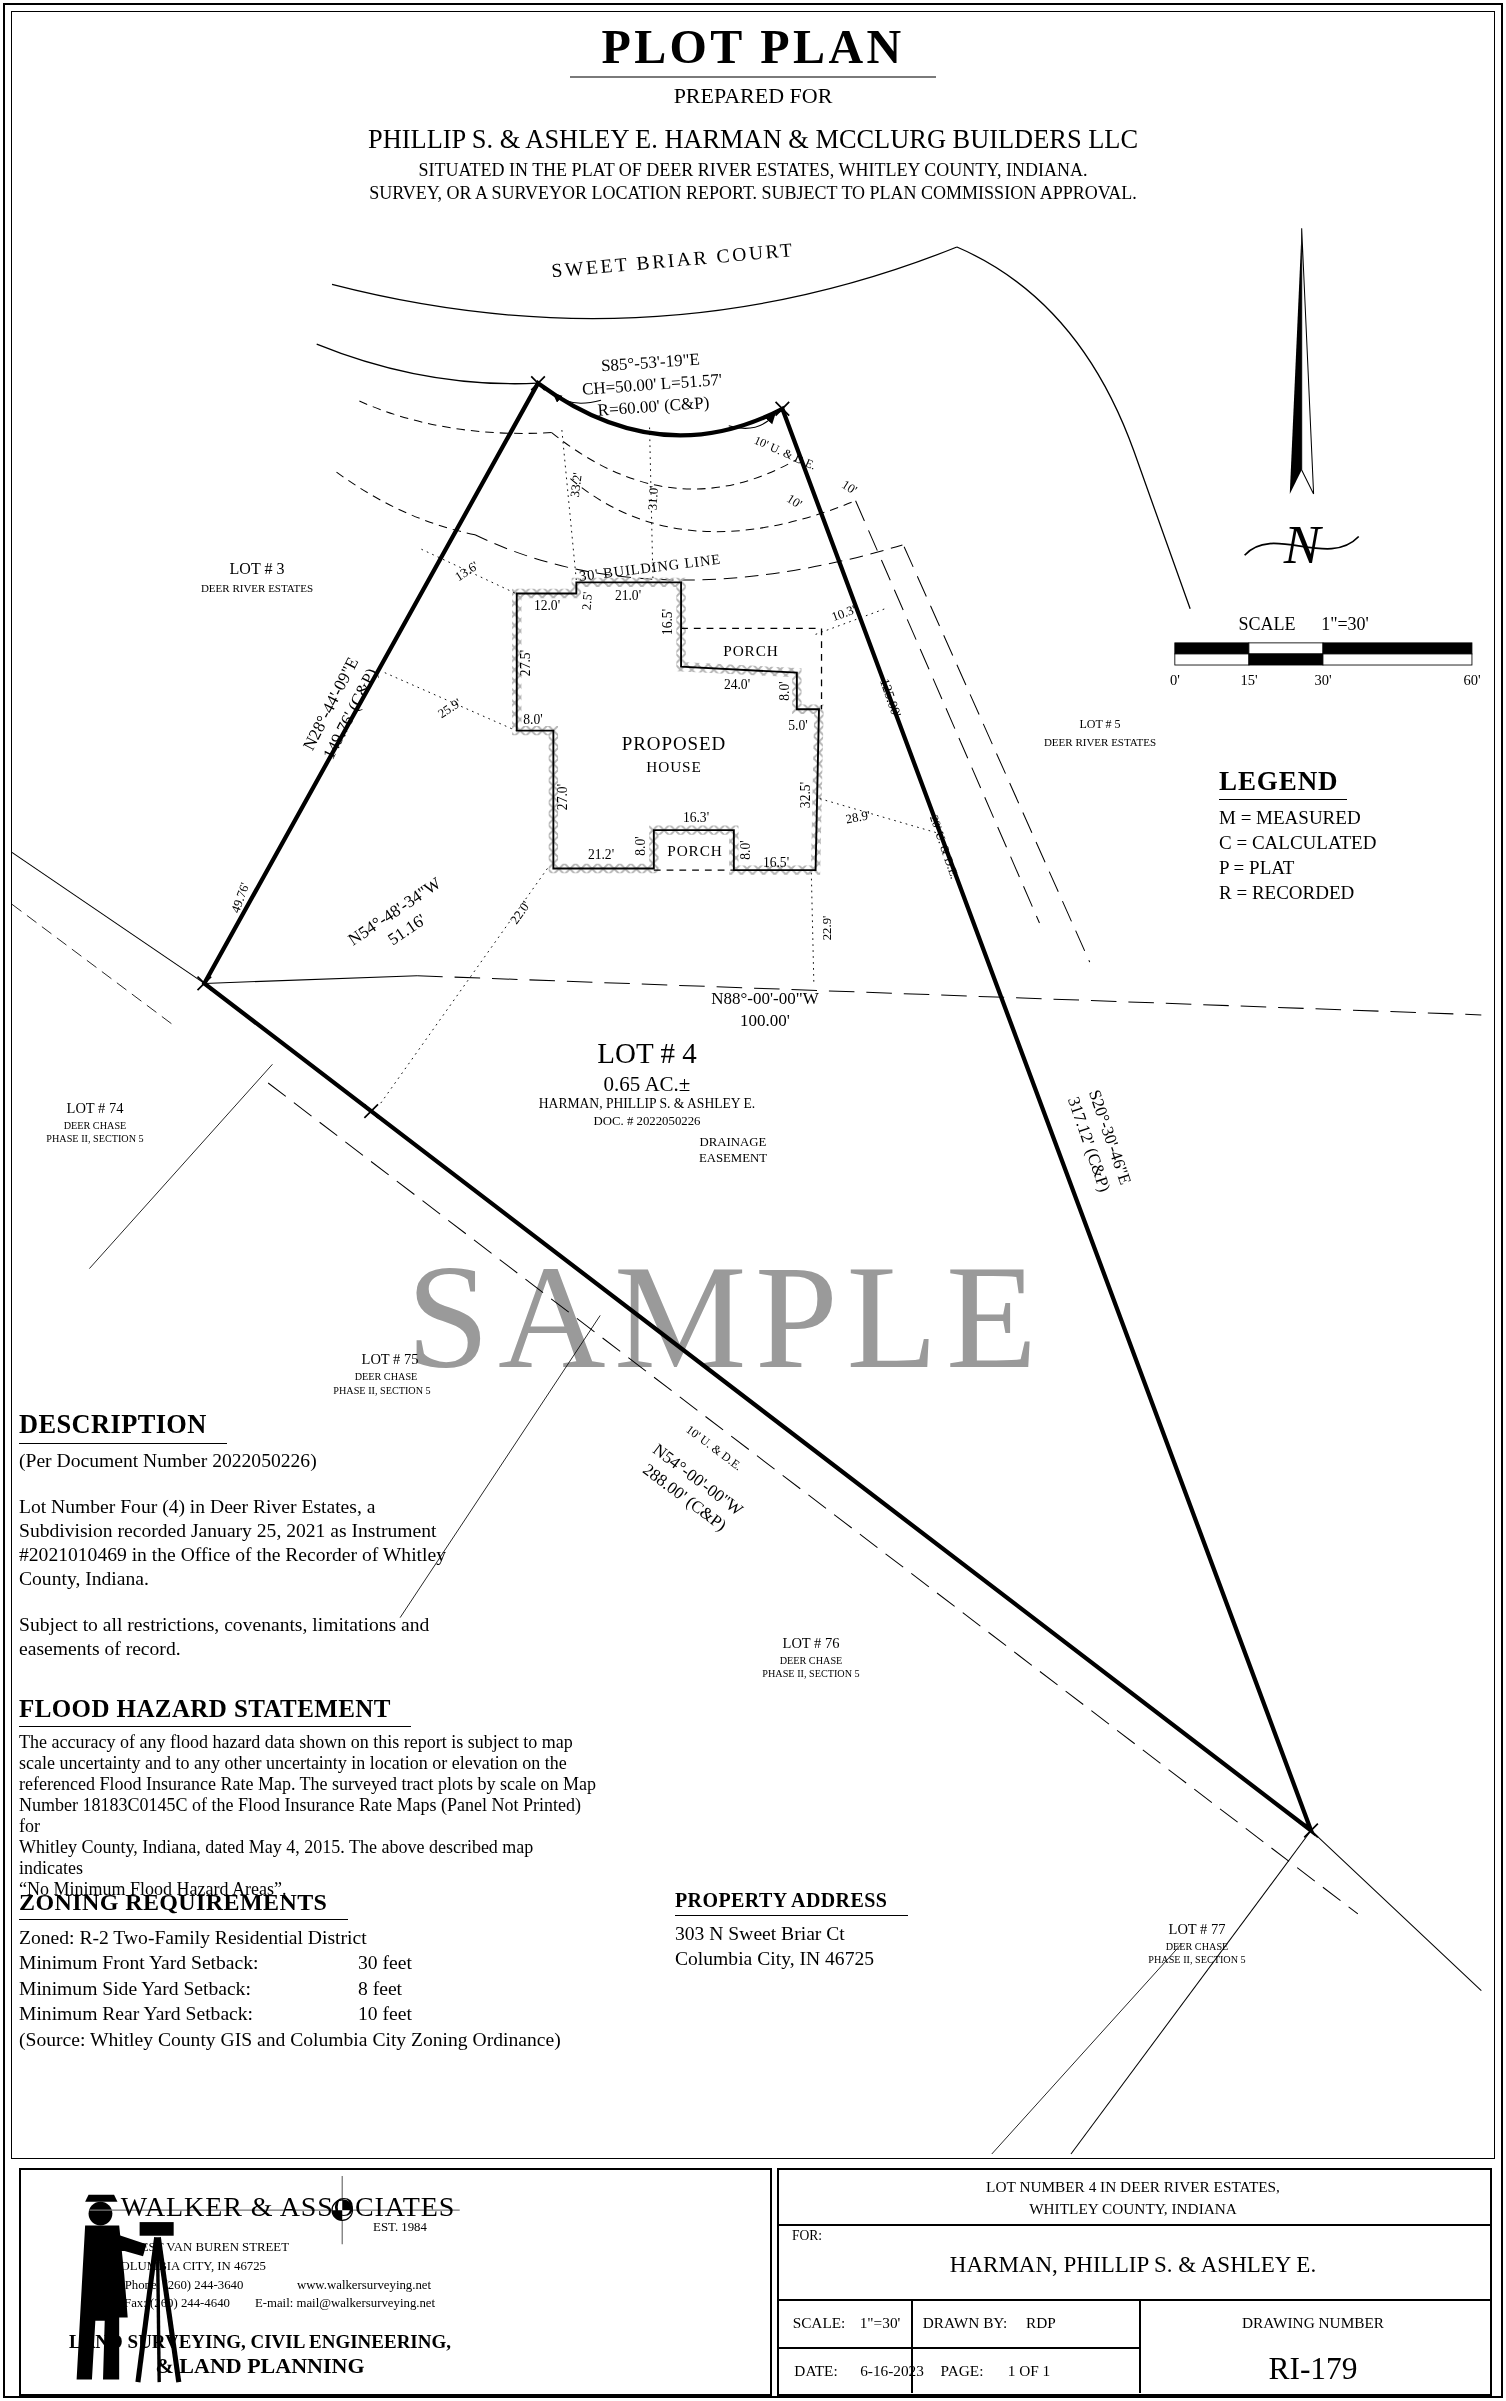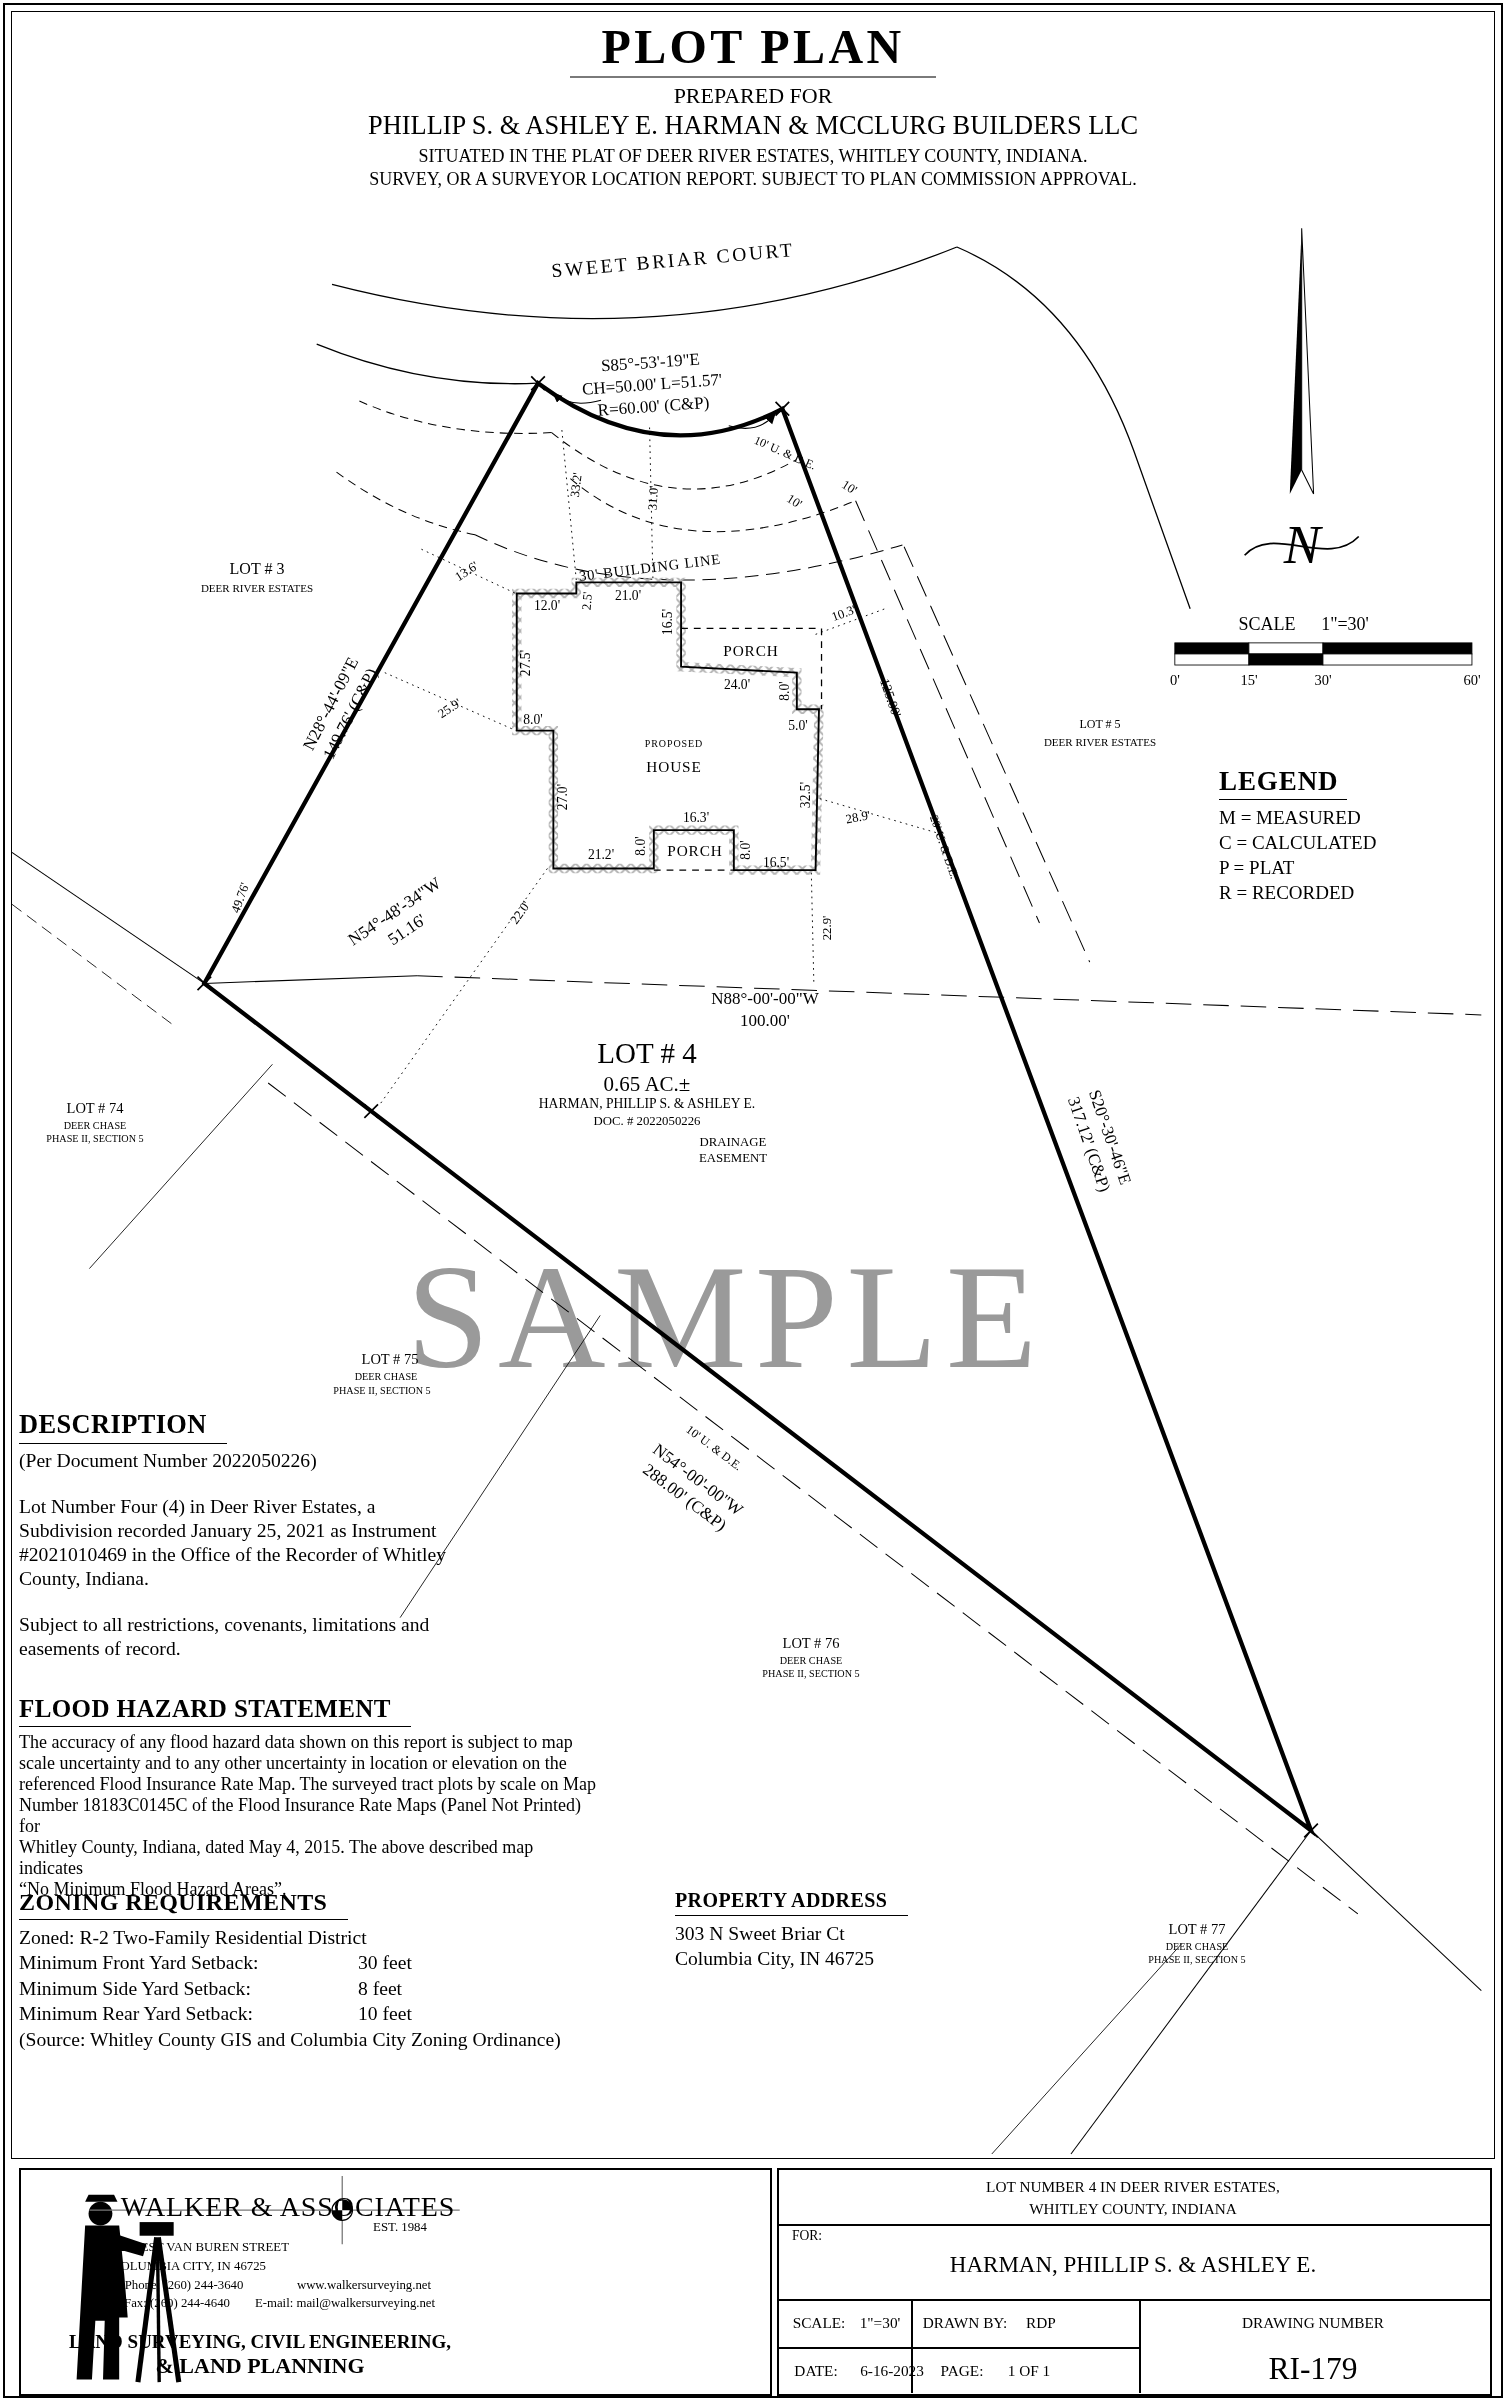--- a/index.html
+++ b/index.html
@@ -11,21 +11,21 @@
   .watermark{position:absolute;left:726px;top:1316px;transform:translate(-50%,-50%);
              font-size:149px;color:#9a9a9a;letter-spacing:8.5px;z-index:1;white-space:nowrap;}
   .layer{position:absolute;left:0;top:0;width:100%;height:100%;z-index:3;}
   .lbl{position:absolute;white-space:nowrap;transform:translate(-50%,-50%) rotate(var(--r,0deg));
        font-size:13.6px;line-height:1.05;}
   .lbl2{text-align:center;line-height:1.3;font-size:17px;}
   .hdr{position:absolute;left:0;top:0;width:100%;text-align:center;z-index:3;}
   .hdr .t1{font-size:48px;font-weight:bold;letter-spacing:3.4px;margin-top:19px;}
   .hdr .rule{width:366px;height:2.6px;background:#7a7a7a;margin:1.7px auto 5.1px auto;}
   .hdr .t2{font-size:22px;}
-  .hdr .t3{font-size:26.4px;margin-top:1px;}
+  .hdr .t3{font-size:26.4px;margin-top:15px;}
   .hdr .t4{font-size:18px;margin-top:5.1px;}
   .hdr .t5{font-size:18px;margin-top:1.7px;}
   .sec{position:absolute;z-index:3;}
   .sec h2{font-size:26.4px;margin:0 0 5.1px 0;display:inline-block;border-bottom:1.7px solid #000;
           padding:0 20.4px 2.6px 0;font-weight:bold;letter-spacing:0.4px;}
   .sec .ln{font-size:19.6px;line-height:24px;}
   .sec .gap{height:22px;}
   .zrow{display:flex;font-size:19.6px;line-height:25.5px;}
   .zrow .zl{width:339px;}
   .legend{position:absolute;left:1219px;top:766px;z-index:3;}
@@ -184,21 +184,21 @@
     <div class="lbl" style="left:547px;top:606px">12.0'</div>
     <div class="lbl" style="left:588px;top:601px;--r:-85deg;font-size:12.8px">2.5'</div>
     <div class="lbl" style="left:628px;top:596px">21.0'</div>
     <div class="lbl" style="left:668px;top:622px;--r:-90deg">16.5'</div>
     <div class="lbl" style="left:751px;top:651px;font-size:15.3px;letter-spacing:0.9px">PORCH</div>
     <div class="lbl" style="left:737px;top:685px">24.0'</div>
     <div class="lbl" style="left:785px;top:691px;--r:-90deg">8.0'</div>
     <div class="lbl" style="left:798px;top:726px">5.0'</div>
     <div class="lbl" style="left:526px;top:663px;--r:-90deg">27.5'</div>
     <div class="lbl" style="left:533px;top:720px">8.0'</div>
-    <div class="lbl" style="left:674px;top:744px;font-size:10px;letter-spacing:0.9px">PROPOSED</div>
+    <div class="lbl" style="left:674px;top:744px;font-size:19px;letter-spacing:0.9px">PROPOSED</div>
     <div class="lbl" style="left:674px;top:767px;font-size:15.3px;letter-spacing:0.9px">HOUSE</div>
     <div class="lbl" style="left:563px;top:797px;--r:-90deg">27.0'</div>
     <div class="lbl" style="left:696px;top:818px">16.3'</div>
     <div class="lbl" style="left:641px;top:846px;--r:-90deg">8.0'</div>
     <div class="lbl" style="left:695px;top:851px;font-size:15.3px;letter-spacing:0.9px">PORCH</div>
     <div class="lbl" style="left:746px;top:850px;--r:-90deg">8.0'</div>
     <div class="lbl" style="left:601px;top:855px">21.2'</div>
     <div class="lbl" style="left:776px;top:863px">16.5'</div>
     <div class="lbl" style="left:806px;top:795px;--r:-90deg">32.5'</div>
 

